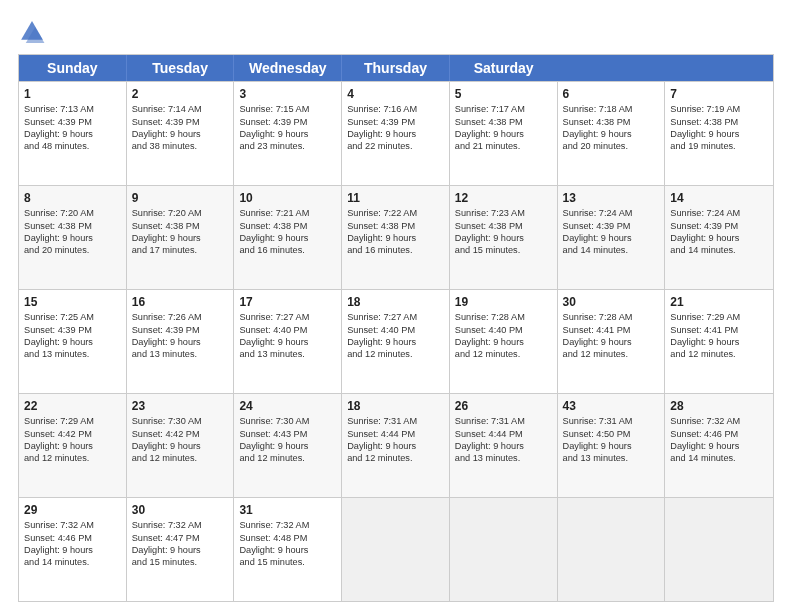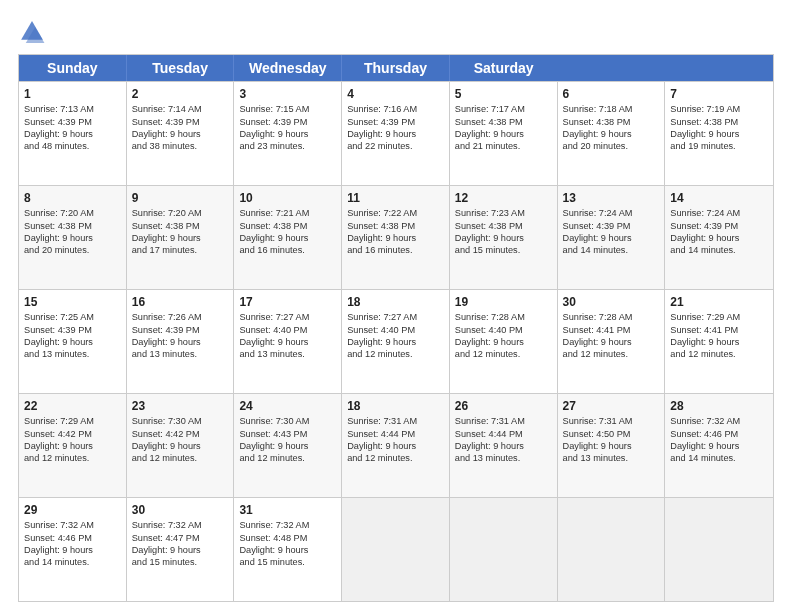--- a/index.html
+++ b/index.html
@@ -331,21 +331,21 @@
             <div>and 12 minutes.</div>
           </div>
           <div class="cal-cell alt-row">
             <span class="day-num">26</span>
             <div>Sunrise: 7:31 AM</div>
             <div>Sunset: 4:44 PM</div>
             <div>Daylight: 9 hours</div>
             <div>and 13 minutes.</div>
           </div>
           <div class="cal-cell alt-row">
-            <span class="day-num">27</span>
+            <span class="day-num">43</span>
             <div>Sunrise: 7:31 AM</div>
             <div>Sunset: 4:50 PM</div>
             <div>Daylight: 9 hours</div>
             <div>and 13 minutes.</div>
           </div>
           <div class="cal-cell alt-row">
             <span class="day-num">28</span>
             <div>Sunrise: 7:32 AM</div>
             <div>Sunset: 4:46 PM</div>
             <div>Daylight: 9 hours</div>

